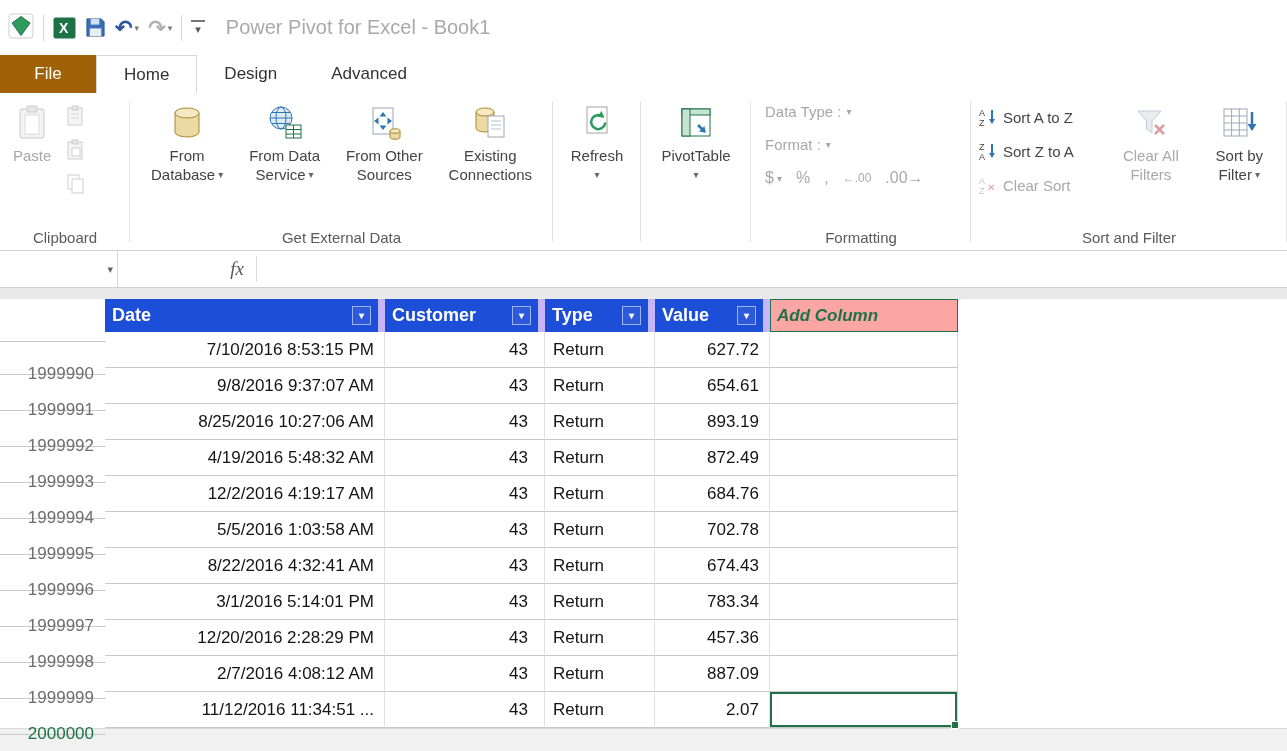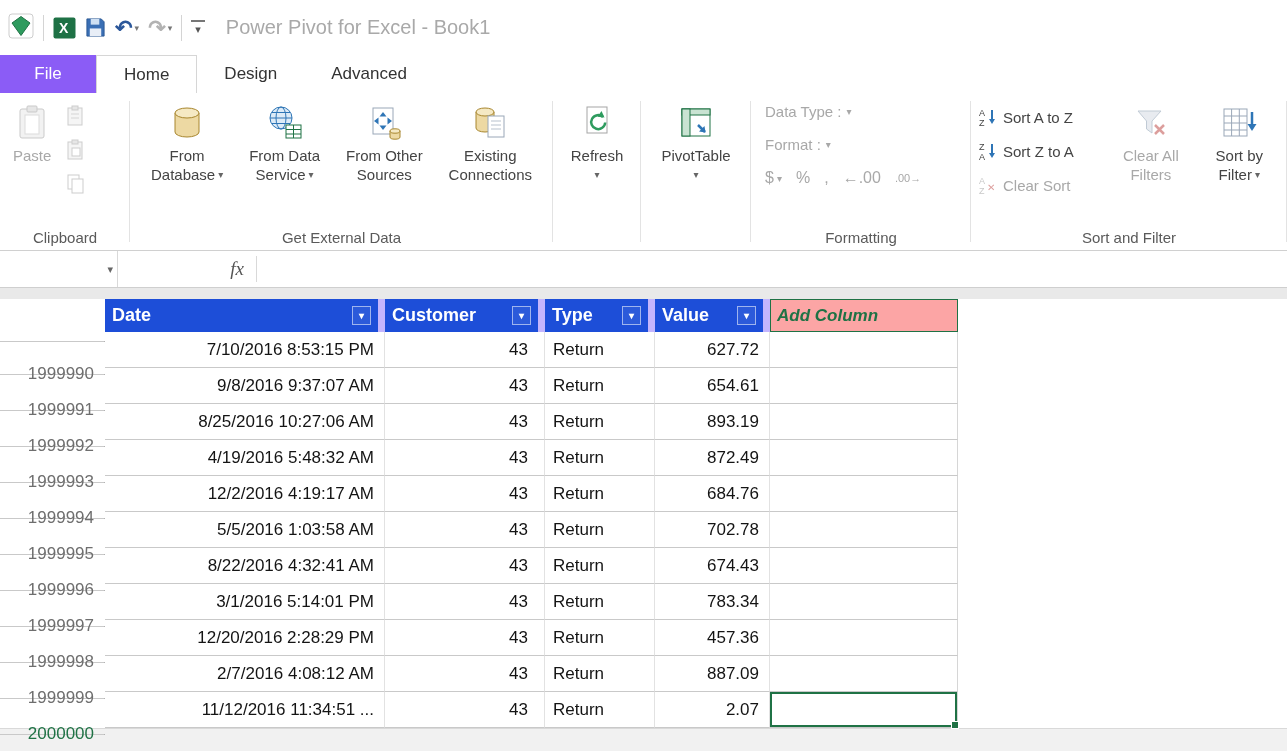--- a/index.html
+++ b/index.html
@@ -13,21 +13,21 @@
   .qat-btn { display:flex; align-items:center; gap:2px; cursor:default; }
   .qat-btn .glyph { font-size:21px; font-weight:bold; color:#2B579A; line-height:1; }
   .qat-btn.redo .glyph { color:#b3b3b3; }
   .mini-caret { font-size:9px; color:#777; }
   .qat-more { font-size:11px; color:#555; padding:0 4px; border-top:2px solid #777; line-height:14px; }
   .title-text { color:#a9a9a9; font-size:20px; margin-left:12px; white-space:nowrap; }
 
   
   .tabbar { height:38px; display:flex; align-items:stretch; background:#fff; }
   .tab { display:flex; align-items:center; justify-content:center; padding:0 27px; font-size:17px; color:#333; }
-  .tab.file { background:#8b5cf6; color:#fff; width:96px; padding:0; }
+  .tab.file { background:#a16207; color:#fff; width:96px; padding:0; }
   .tab.selected { border:1px solid #d6d6d6; border-bottom:none; background:#fff; }
 
   
   .ribbon { display:flex; height:158px; border-bottom:1px solid #d0d0d0; background:#fff; }
   .group { position:relative; display:flex; flex-direction:column;gap:28px; }
   .group::after { content:""; position:absolute; right:0; top:8px; bottom:8px; width:1px; background:#e3e3e3; }
   .gbody { flex:1; display:flex; padding-top:6px; }
   .glabel { height:22px; text-align:center; color:#5a5a5a; font-size:15px; line-height:20px; }
   .btn-large { display:flex; flex-direction:column; align-items:center; padding:3px 5px 0; font-size:15px; line-height:19px; color:#444; text-align:center; }
   .btn-large .ic { height:42px; display:flex; align-items:center; justify-content:center; margin-bottom:2px; }
@@ -286,22 +286,22 @@
           <span>Format :</span>
           <span class="caret">▾</span>
         </div>
         <div class="fmt-icons disabled">
           <span class="fmt-ic">
               <span>$</span>
               <span class="caret">▾</span>
             </span>
           <span class="fmt-ic">%</span>
           <span class="fmt-ic">,</span>
-          <span class="fmt-ic" style="font-size:16px">←.00</span>
-          <span class="fmt-ic" style="font-size:11px">.00→</span>
+          <span class="fmt-ic" style="font-size:12px">←.00</span>
+          <span class="fmt-ic" style="font-size:16px">.00→</span>
         </div>
       </div>
       <div class="glabel">Formatting</div>
     </div>
 
     <div class="group" style="width:316px">
       <div class="gbody sortbody">
         <div class="sort-col">
           <div class="sort-row">
             <svg width="18" height="20" viewBox="0 0 18 20">

